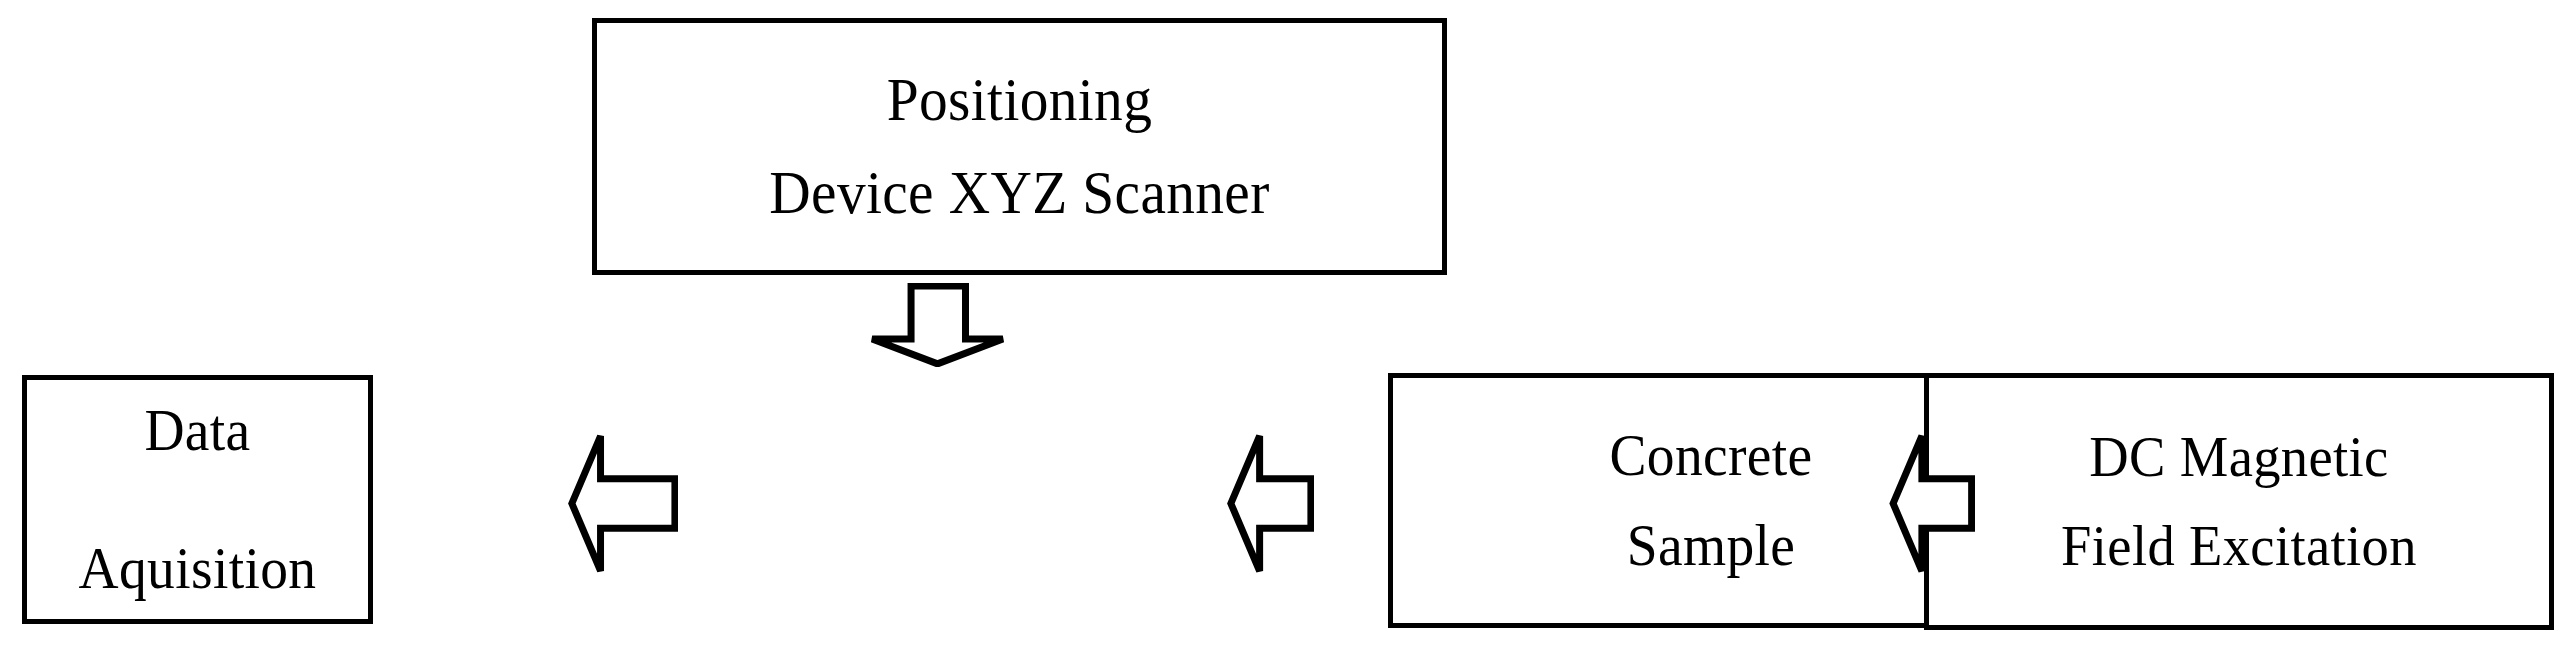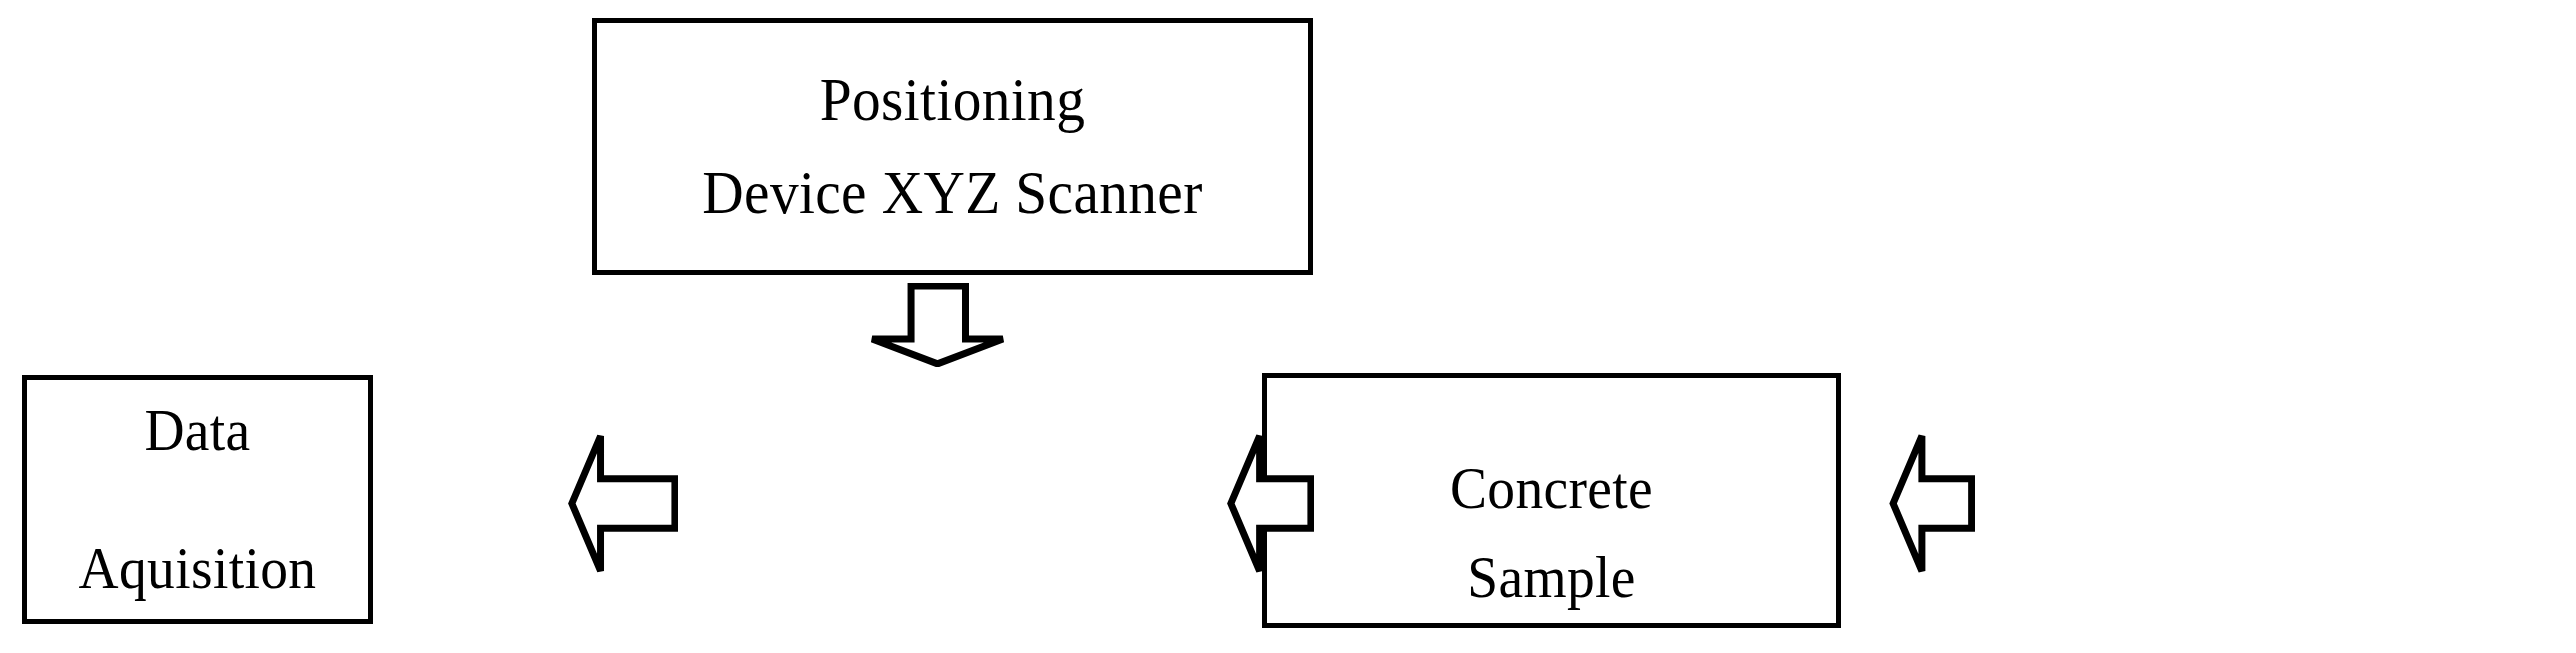--- a/index.html
+++ b/index.html
@@ -34,31 +34,31 @@
     display: block;
     width: 100%;
     white-space: nowrap;
     font-size: 59px;
     line-height: 1.52;
     letter-spacing: 0.4px;
     transform: scaleX(0.94);
   }
   
   #block-positioning {
-    left: 592px;  top: 18px;  width: 721px;  height: 257px;
+    left: 592px;  top: 18px;  width: 855px;  height: 257px;
   }
   #block-positioning .block-line { font-size: 61px; }
   #block-data-acquisition {
     left: 22px;   top: 375px; width: 351px;  height: 249px; gap: 48px;
   }
   #block-magnetic-field-sensor {
     left: 678px;  top: 371px; width: 550px;  height: 257px;
   }
   #block-concrete-sample {
-    left: 1262px; top: 373px; width: 579px;  height: 255px; justify-content: flex-end;
+    left: 1388px; top: 373px; width: 646px;  height: 255px;
   }
   #block-dc-excitation {
     left: 1924px; top: 373px; width: 630px;  height: 257px;
   }
   #block-dc-excitation .block-line { font-size: 58px; }
 
   
   .arrow {
     position: absolute;
     overflow: visible;
@@ -89,20 +89,24 @@
     <span class="block-line">Data</span>
     <span class="block-line">Aquisition</span>
   </div>
 
 
   <div class="block" id="block-concrete-sample">
     <span class="block-line">Concrete</span>
     <span class="block-line">Sample</span>
   </div>
 
+  <div class="block" id="block-dc-excitation">
+    <span class="block-line">DC Magnetic</span>
+    <span class="block-line">Field Excitation</span>
+  </div>
 
   <div class="arrow" id="arrow-scanner-to-sensor">
     <svg width="137" height="84" viewBox="0 0 176 108">
       <polygon class="arrow-shape" points="54,4 124,4 124,72 172,72 88,104 4,72 54,72"></polygon>
     </svg>
   </div>
 
   <div class="arrow" id="arrow-sensor-to-daq">
     <svg width="110" height="143" viewBox="0 0 142 184">
       <polygon class="arrow-shape" points="138,60 42,60 42,5 5,92 42,179 42,124 138,124"></polygon>

